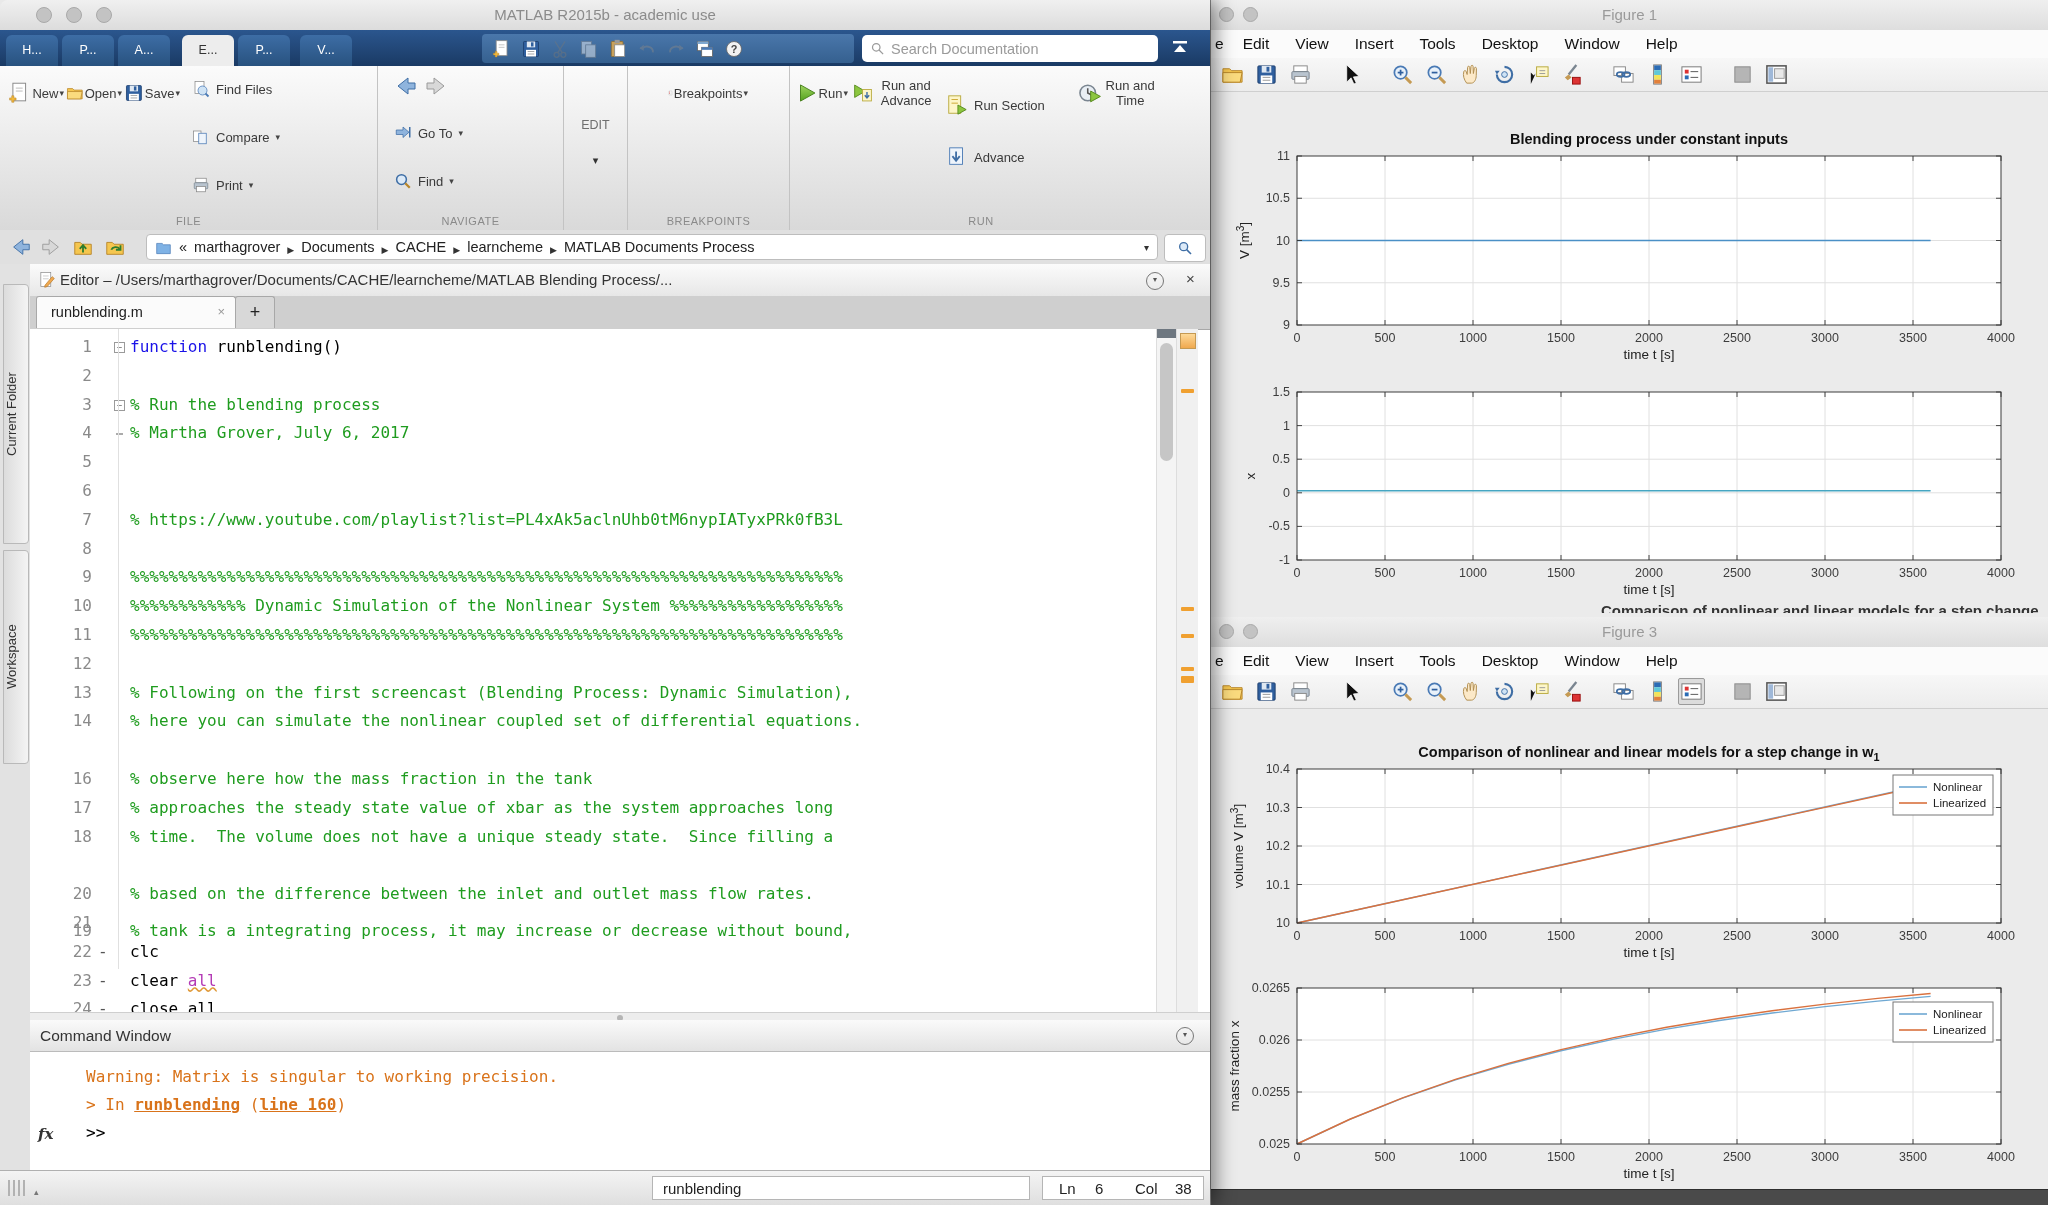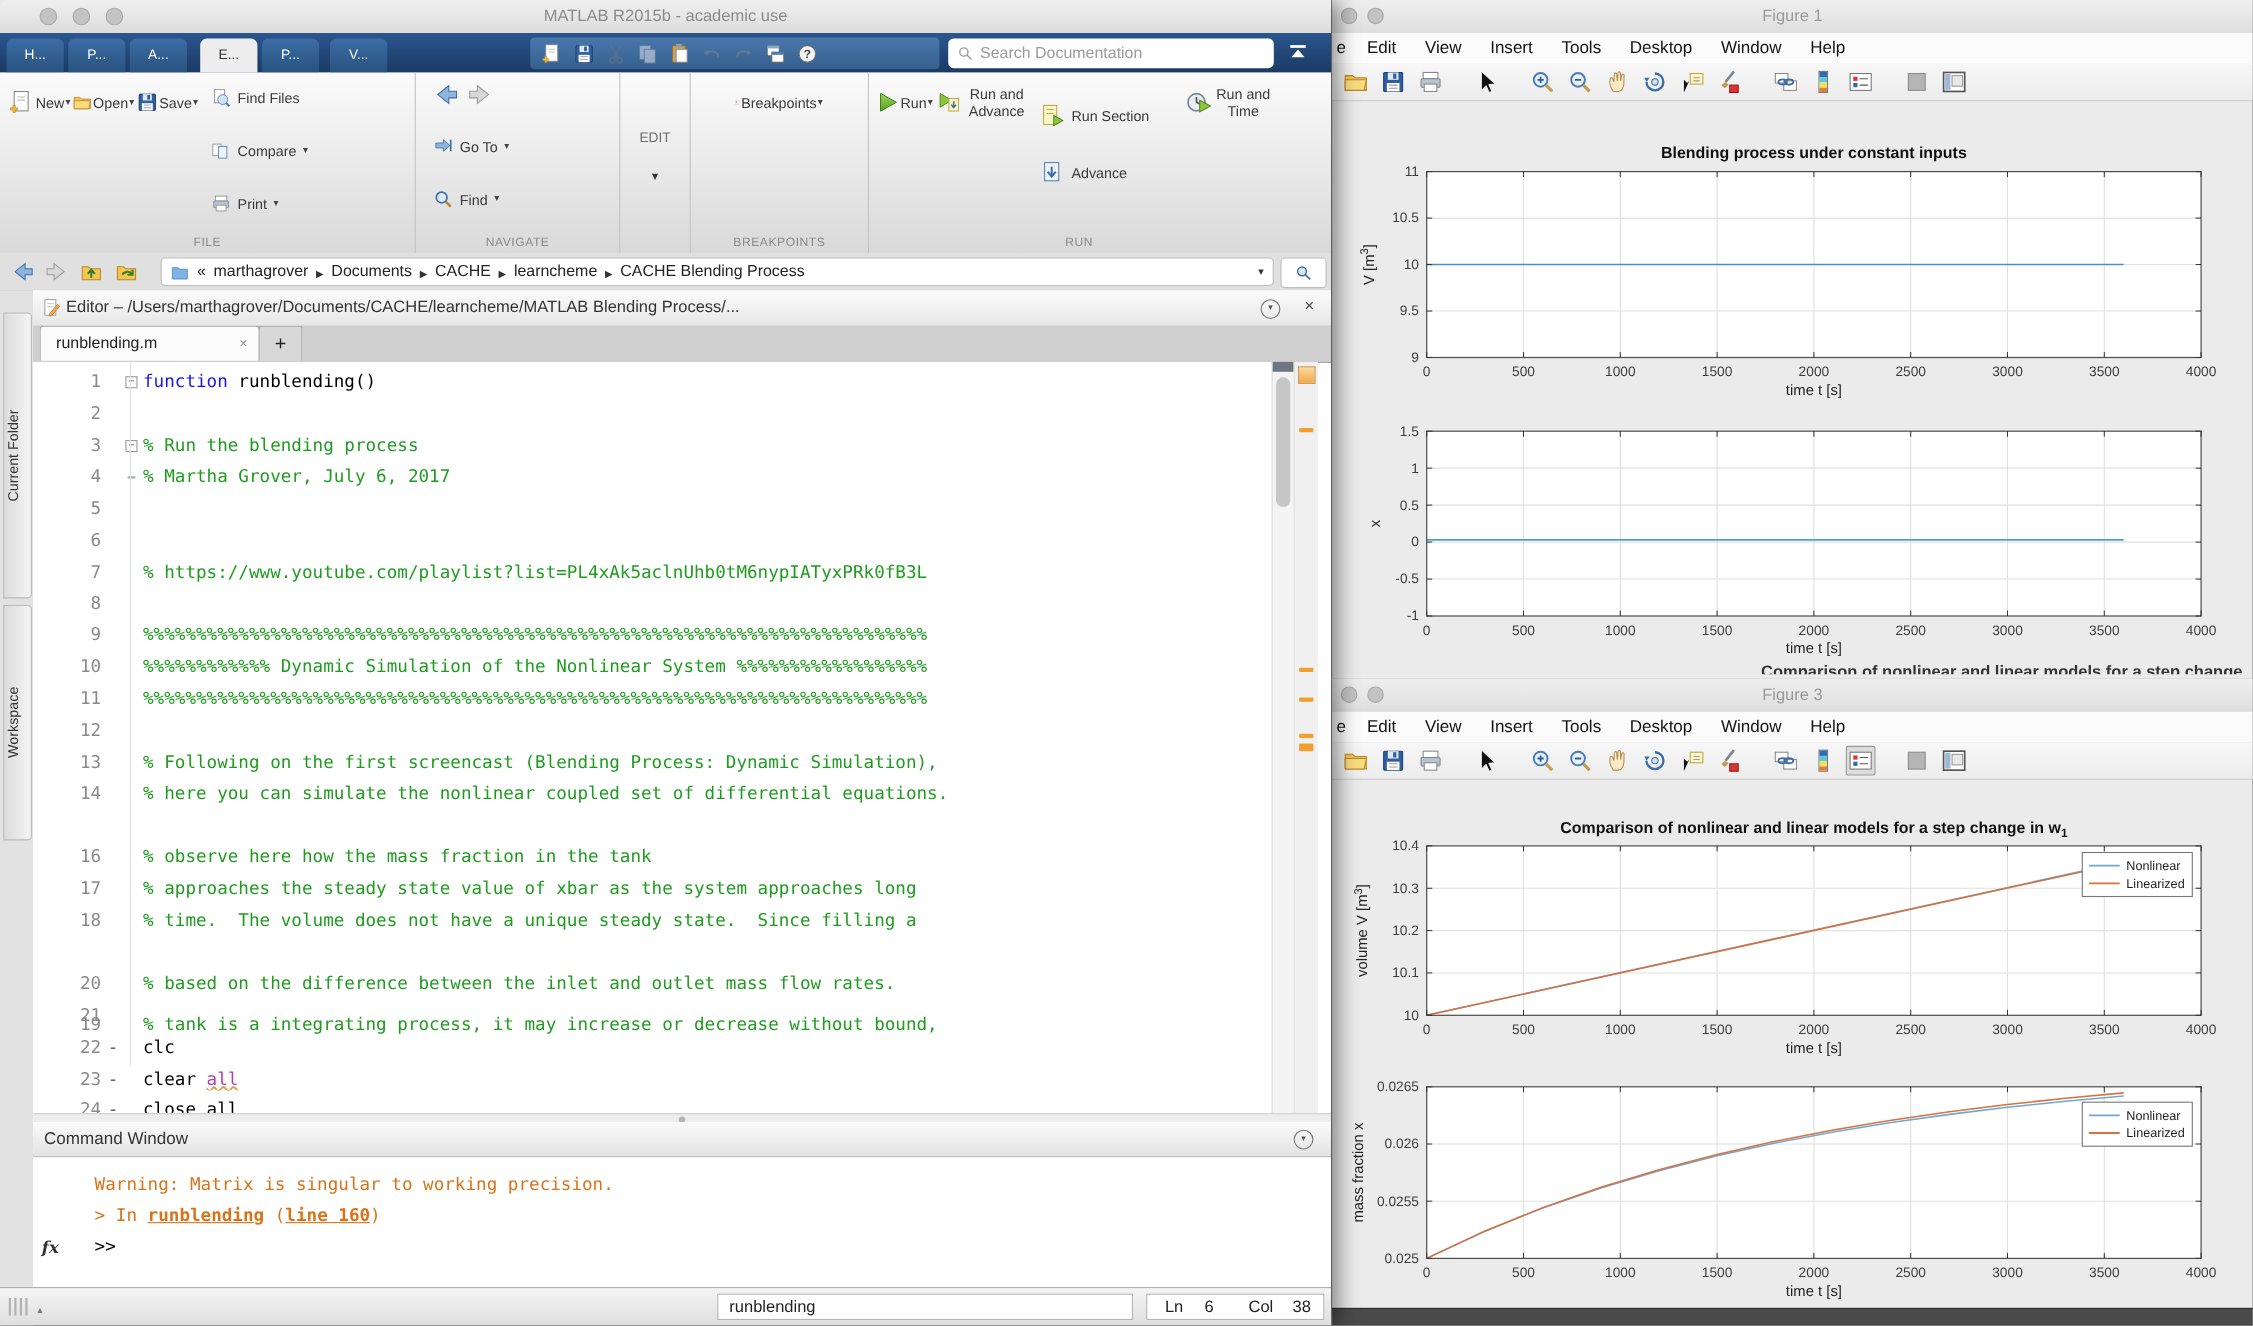--- a/index.html
+++ b/index.html
@@ -433,21 +433,21 @@
         <span>«</span>
         <span id="bc-items" style="display:flex;align-items:flex-end;gap:7px">
             <span>marthagrover</span>
             <span class="sep gl">▶</span>
             <span>Documents</span>
             <span class="sep gl">▶</span>
             <span>CACHE</span>
             <span class="sep gl">▶</span>
             <span>learncheme</span>
             <span class="sep gl">▶</span>
-            <span>CACHE Blending Process</span>
+            <span>MATLAB Documents Process</span>
           </span>
         <span class="gl" style="margin-left:auto;font-size:10px;color:#333">▾</span>
       </div>
       <div id="addr-search" class="abs">
         <span class="qic" style="width:16px;height:16px">
             <svg viewBox="0 0 24 24" style="width: 100%; height: 100%; display: block;">
               <circle cx="10" cy="10" r="6" fill="#dceaf8" stroke="#3f6ea5" stroke-width="2"></circle>
               <line x1="14.5" y1="14.5" x2="21" y2="21" stroke="#3f6ea5" stroke-width="2.4"></line>
             </svg>
           </span>

